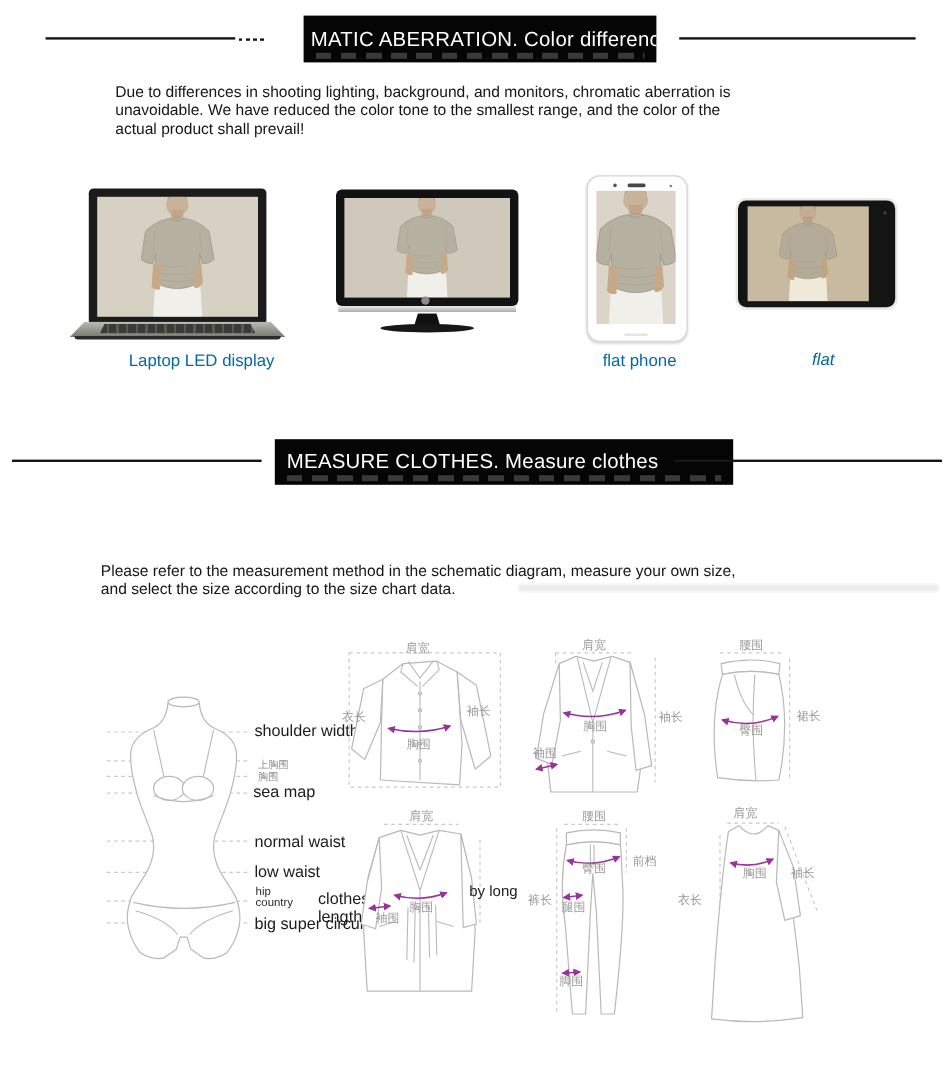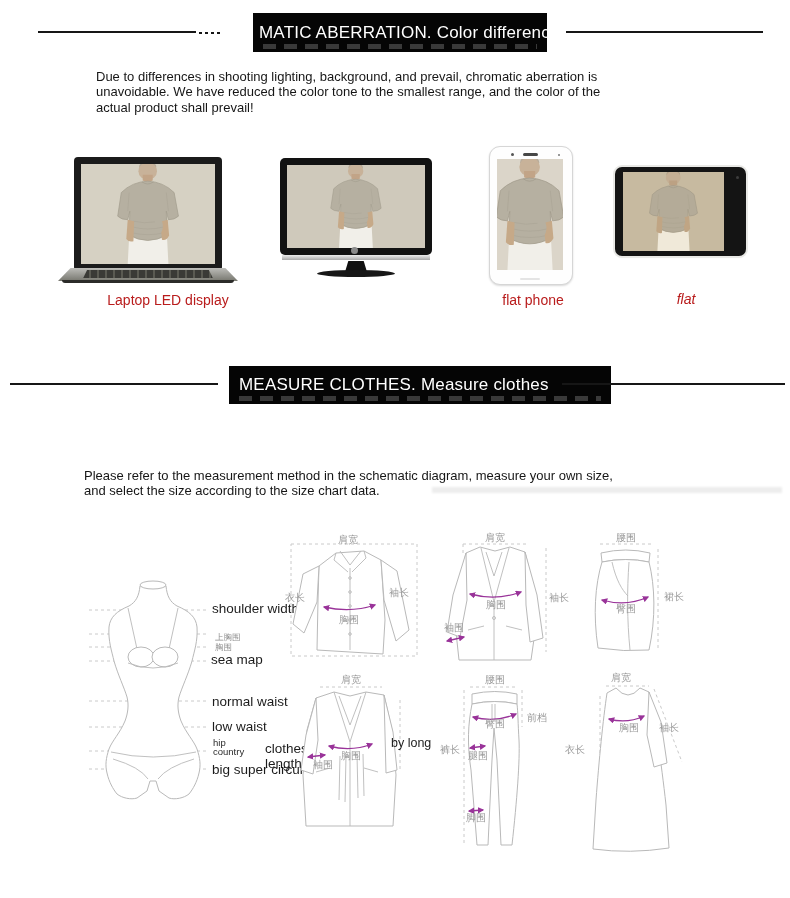--- a/index.html
+++ b/index.html
@@ -14,21 +14,21 @@
   .banner{position:absolute;background:#050505;color:#fff;font-size:17px;
           letter-spacing:.2px;white-space:nowrap;overflow:hidden;}
   .banner .t{position:absolute;left:6px;top:0;line-height:39px;}
   .banner .ghost{position:absolute;left:10px;right:10px;bottom:3px;height:5px;opacity:.45;
     background:repeating-linear-gradient(90deg,rgba(170,170,170,.7) 0 13px,transparent 13px 21px);}
 
   
   .para{position:absolute;font-size:13px;line-height:15.3px;color:#161616;}
 
   
-  .dev-label{position:absolute;width:200px;text-align:center;font-size:14px;color:#b91c1c;}
+  .dev-label{position:absolute;width:200px;text-align:center;font-size:14px;color:#0369a1;}
   .screen{position:absolute;display:flex;justify-content:center;overflow:hidden;}
   svg.person{height:100%;display:block;flex:0 0 auto;}
 
   .laptop-bezel{position:absolute;left:16px;top:2px;width:148px;height:114px;
     background:#1b1b1b;border-radius:4px;}
   .laptop-deck{position:absolute;left:0;top:113px;width:180px;height:13px;
     background:linear-gradient(#bcbcb8,#77776f);
     clip-path:polygon(7% 0,93% 0,100% 100%,0 100%);}
   .laptop-keys{position:absolute;left:14%;right:14%;top:2px;height:8px;
     background:repeating-linear-gradient(90deg,#3a3a36 0 6px,#5a5a52 6px 8px);
@@ -98,21 +98,21 @@
 
   <div class="rule" style="left:38px;top:31px;width:158px;"></div>
   <div class="rule-dashes" style="left:199px;top:32px;"></div>
   <div class="banner" style="left:253px;top:13px;width:294px;height:39px;">
     <span class="t">MATIC ABERRATION. Color difference</span>
     <span class="ghost"></span>
   </div>
   <div class="rule" style="left:566px;top:31px;width:197px;"></div>
 
   <div class="para" style="left:96px;top:69px;width:640px;">
-    <div>Due to differences in shooting lighting, background, and prevail, chromatic aberration is</div>
+    <div>Due to differences in shooting lighting, background, and monitors, chromatic aberration is</div>
     <div>unavoidable. We have reduced the color tone to the smallest range, and the color of the</div>
     <div>actual product shall prevail!</div>
   </div>
 
   <div class="abs" style="left:58px;top:155px;width:180px;height:128px;">
     <div class="laptop-bezel">
       <div class="screen" style="left:7px;top:7px;width:134px;height:100px;background:#d6d1c3;">
         <svg class="person" viewBox="0 0 100 140">
             <use href="#person-art"></use>
           </svg>

